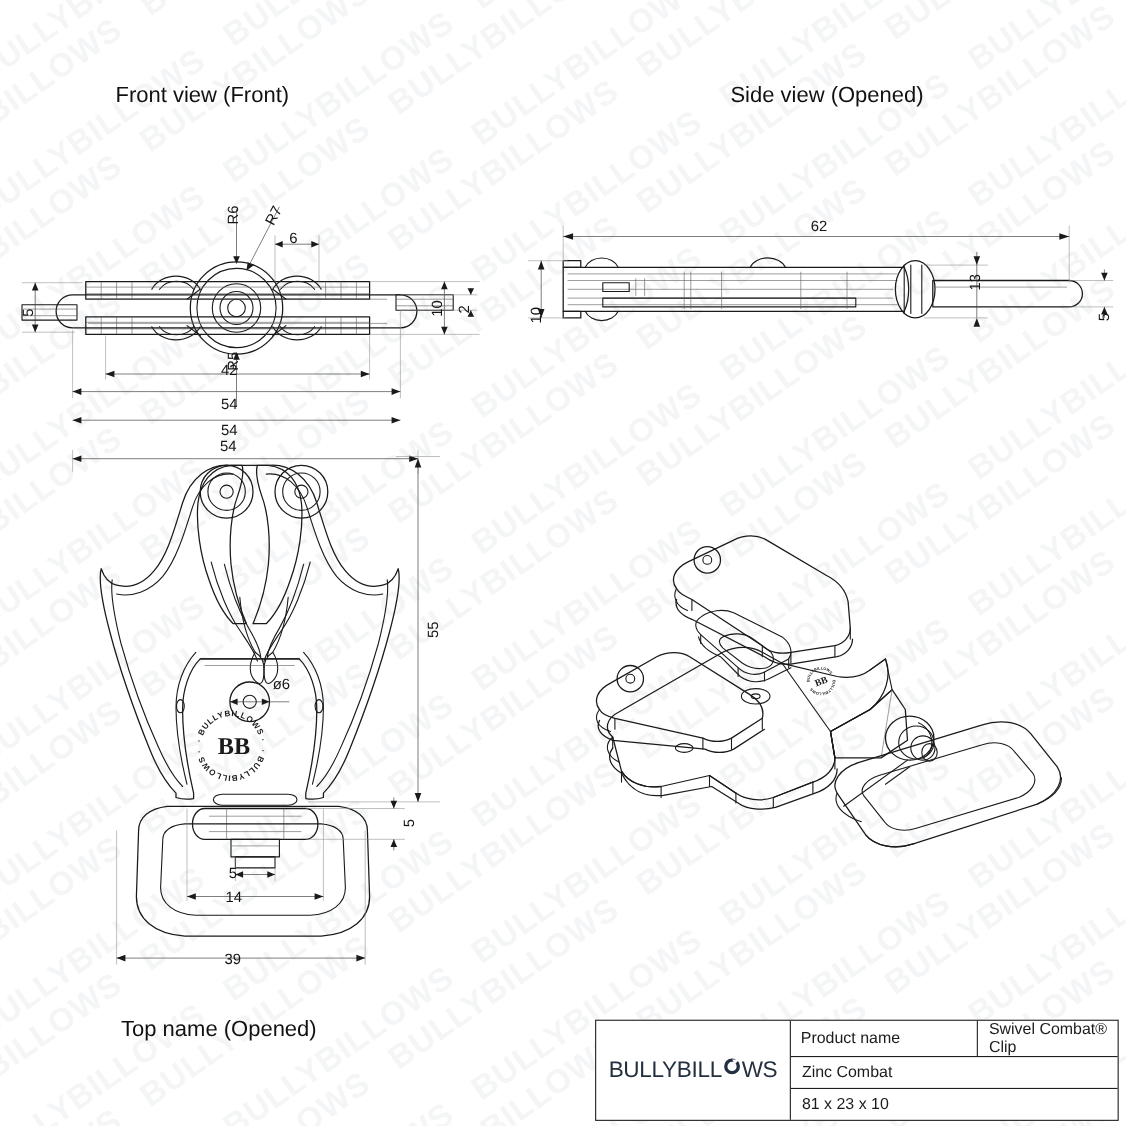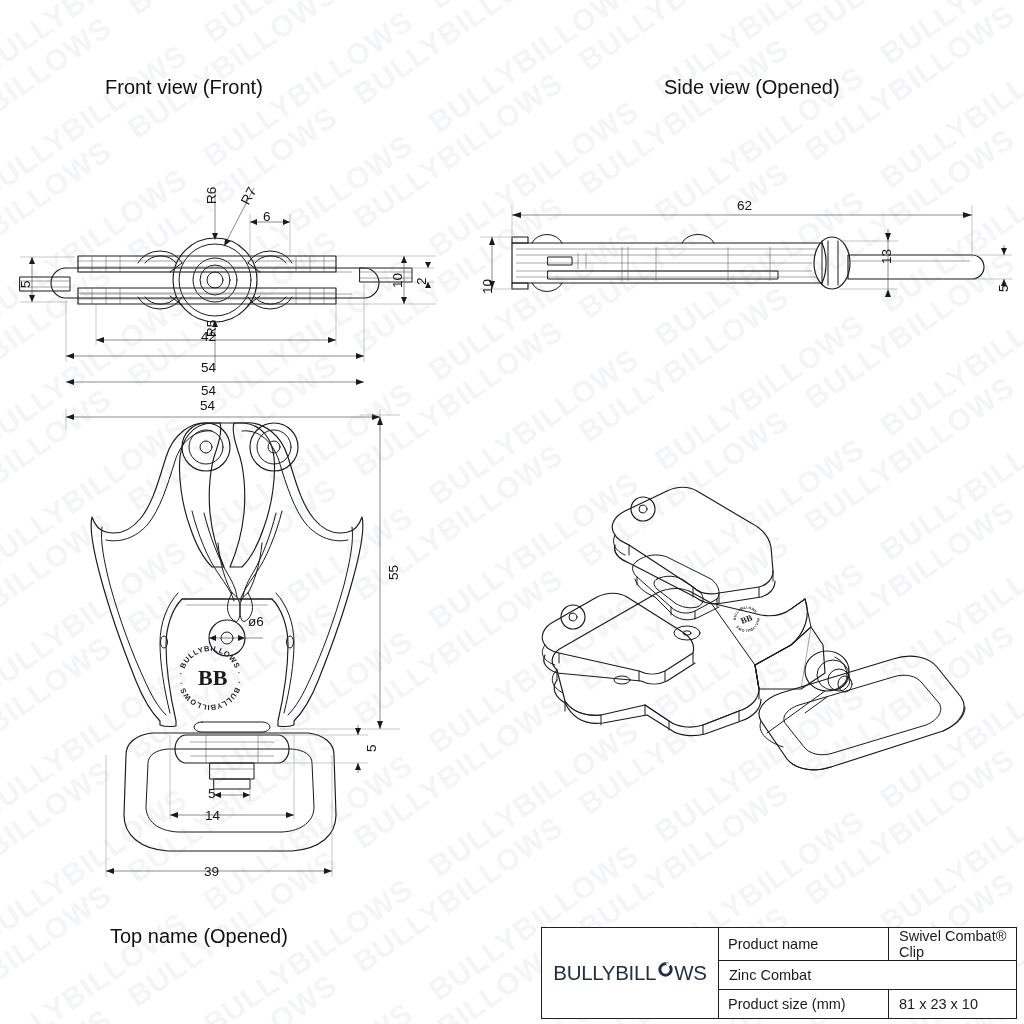--- a/index.html
+++ b/index.html
@@ -609,19 +609,18 @@
     </div>
     <div id="rowcell">
       <div class="trow">
         <div class="tkey">Product name</div>
         <div class="tval">Swivel Combat® Clip</div>
       </div>
       <div class="trow">
         <div class="tval">Zinc Combat</div>
       </div>
       <div class="trow">
-        <div class="tkey">Product size (mm)</div>
         <div class="tval">81 x 23 x 10</div>
       </div>
     </div>
   </div>
 
 </div>
 
 </body></html>

